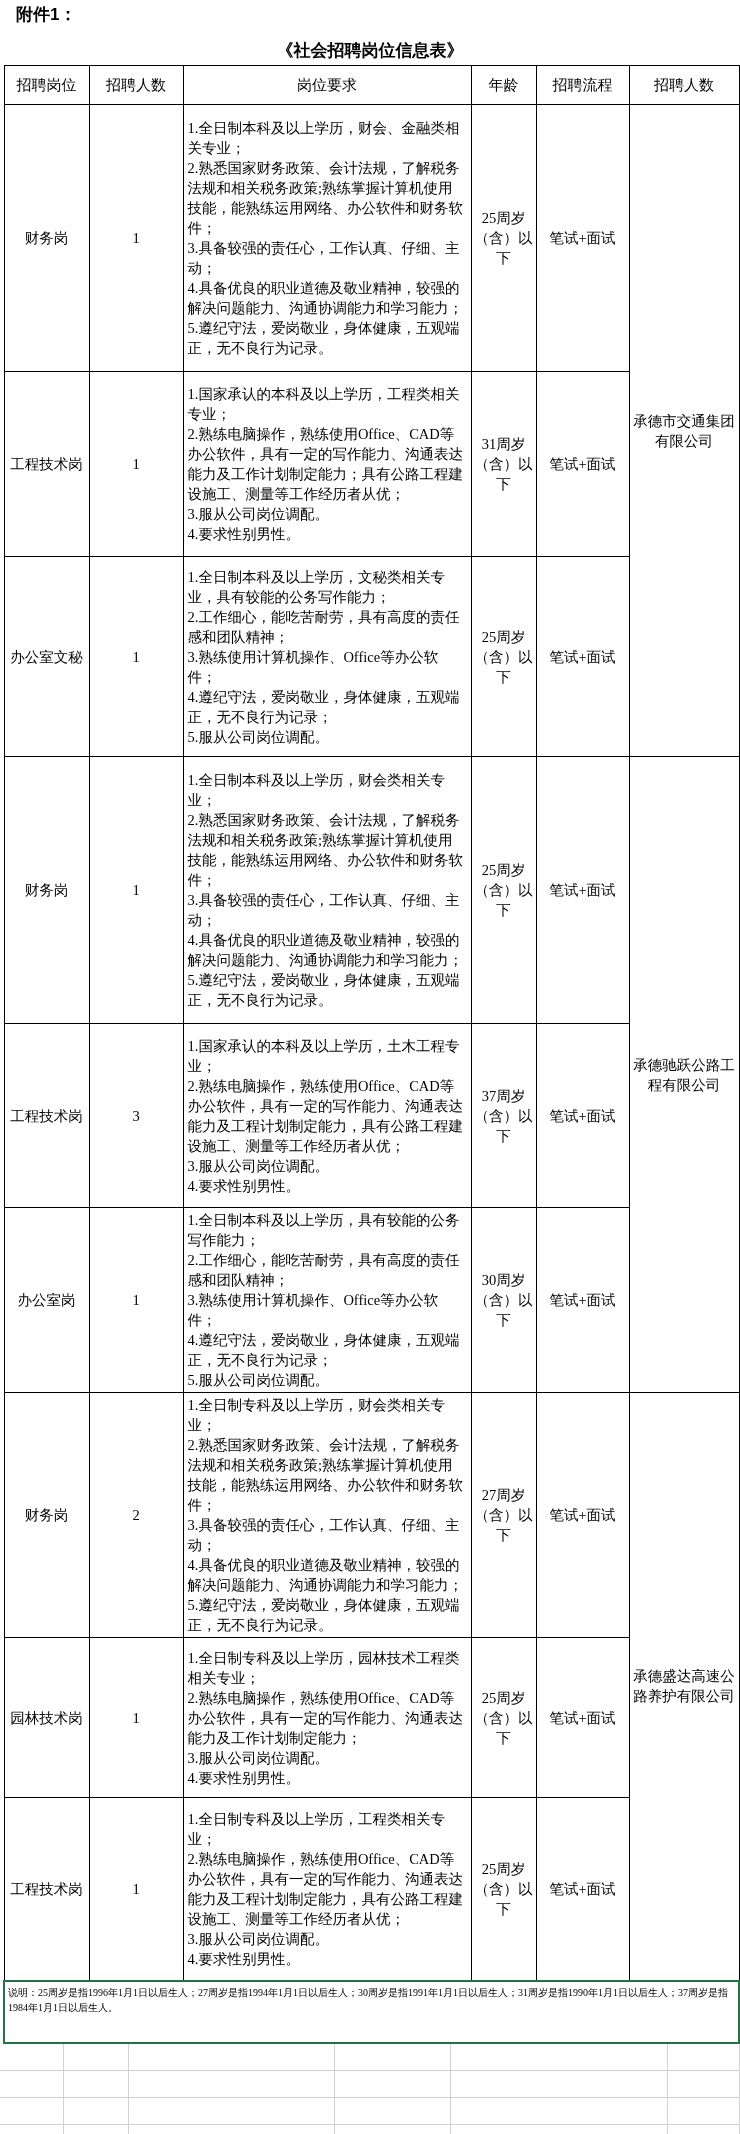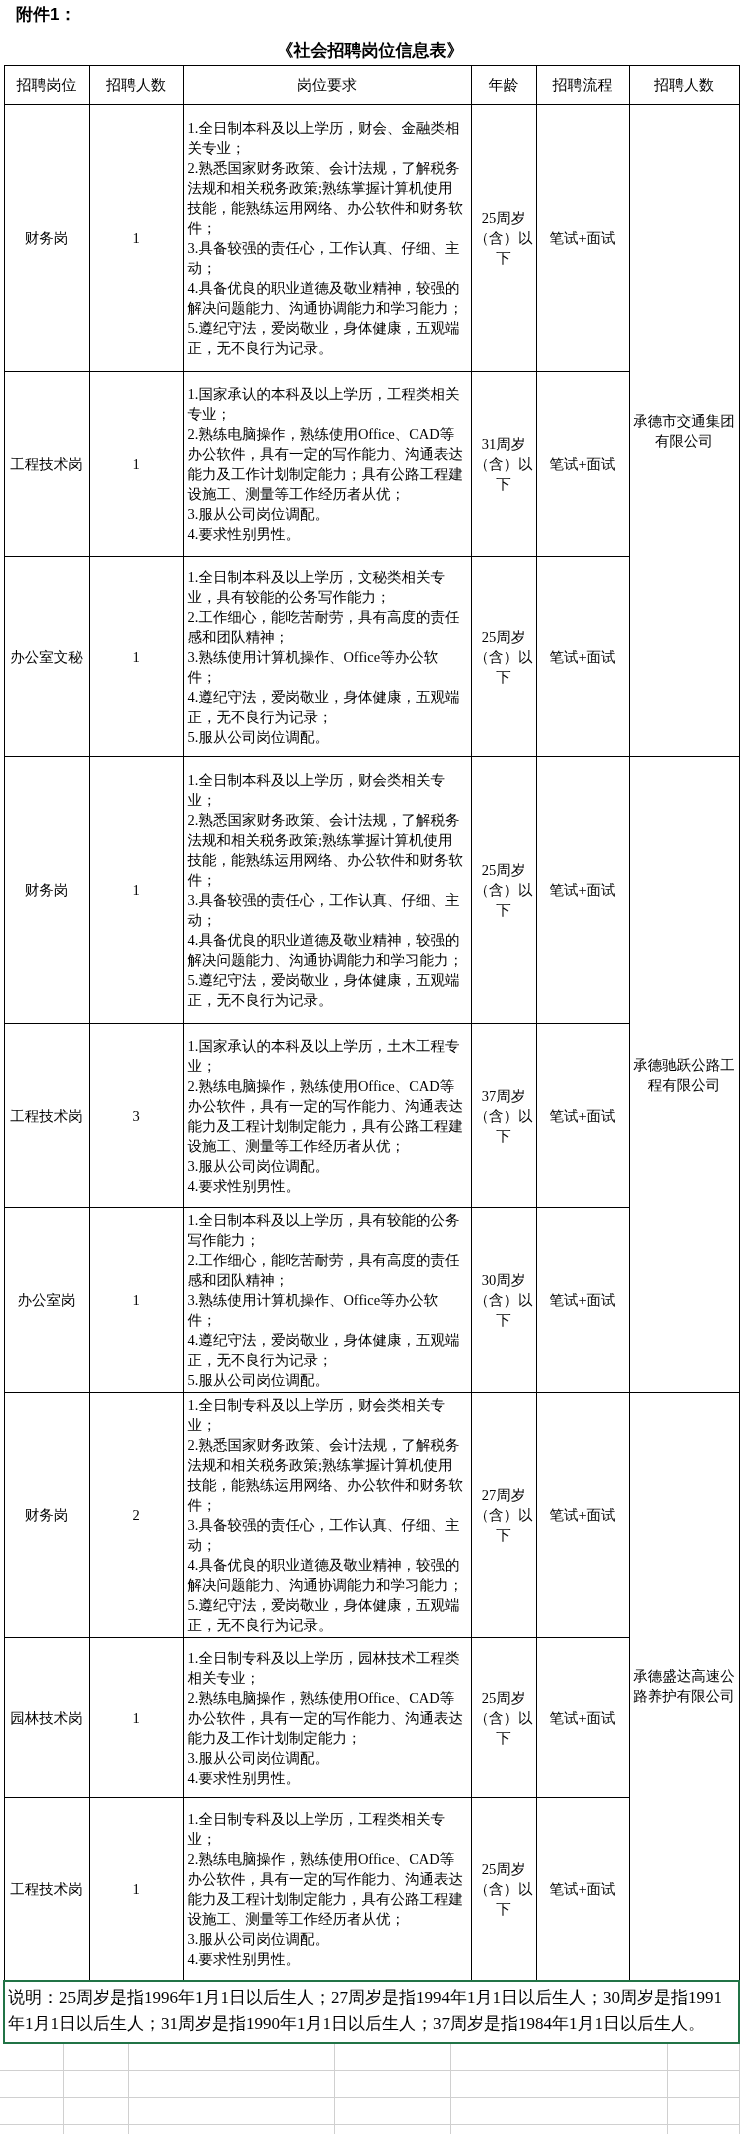--- a/index.html
+++ b/index.html
@@ -34,21 +34,21 @@
   td.c{ text-align:center;vertical-align:middle;padding:7px 2px; }
   td.req{
     text-align:left;vertical-align:middle;padding:2px 4px;
     white-space:pre-line;
   }
   td.company{ text-align:center;vertical-align:middle;padding:14px 3px; }
   .h267{height:267px}.h185{height:185px}.h200{height:200px}
   .h184{height:184px}.h242{height:242px}.h160{height:160px}.h183{height:183px}
   tr.note-row td{
     border:2px solid #217346;
-    font-size:17px;line-height:1.55;
+    font-size:10px;line-height:1.55;
     text-align:left;vertical-align:top;padding:3px 3px;
     height:54px;
     margin-top:24px;
   }
   
   .empty-grid{ margin-left:0;width:740px; }
   .empty-grid .erow{ display:flex;height:26px;border-bottom:1px solid #d0d0d0; }
   .empty-grid .ecell{ border-right:1px solid #d0d0d0;height:100%; }
   .w63{width:63px}.w64{width:64px}.w205{width:205px}.w115{width:115px}.w216{width:216px}.wfill{flex:1;border-right:none;}
 </style>

